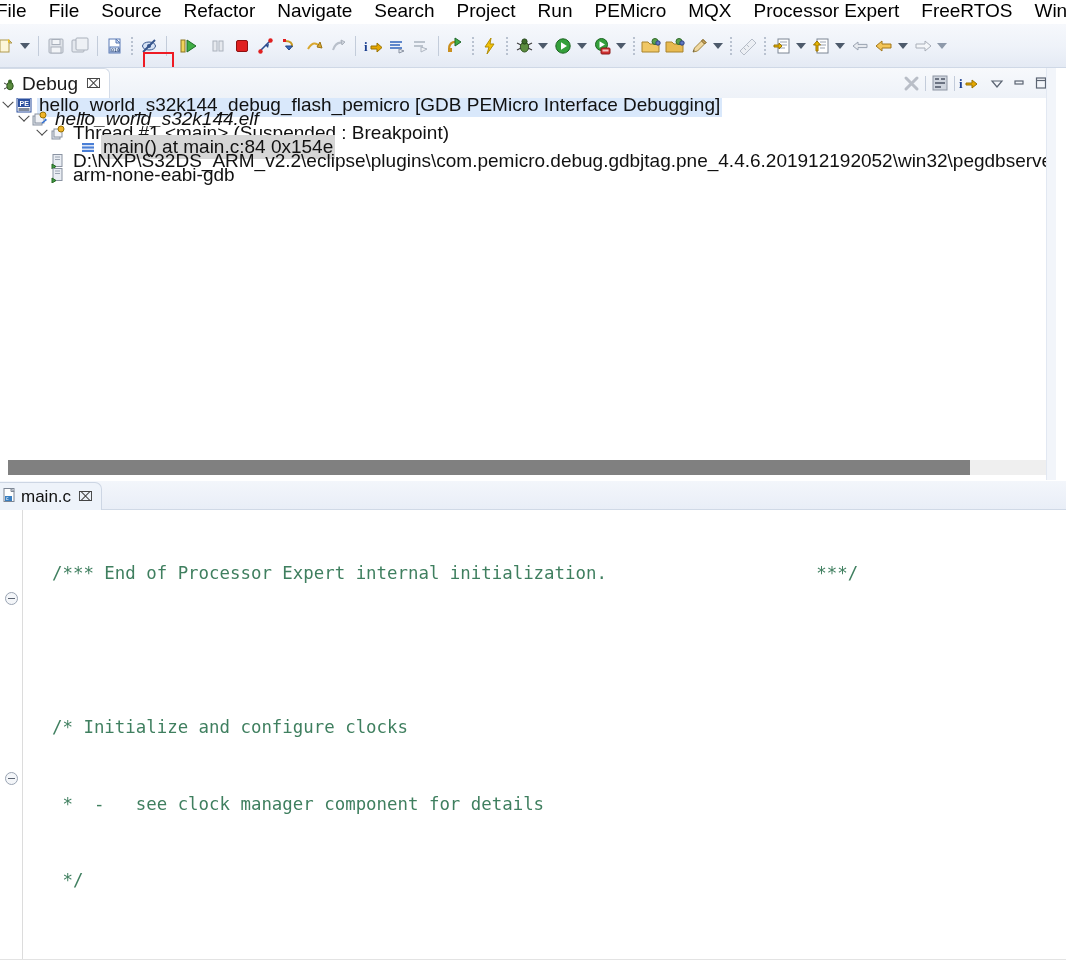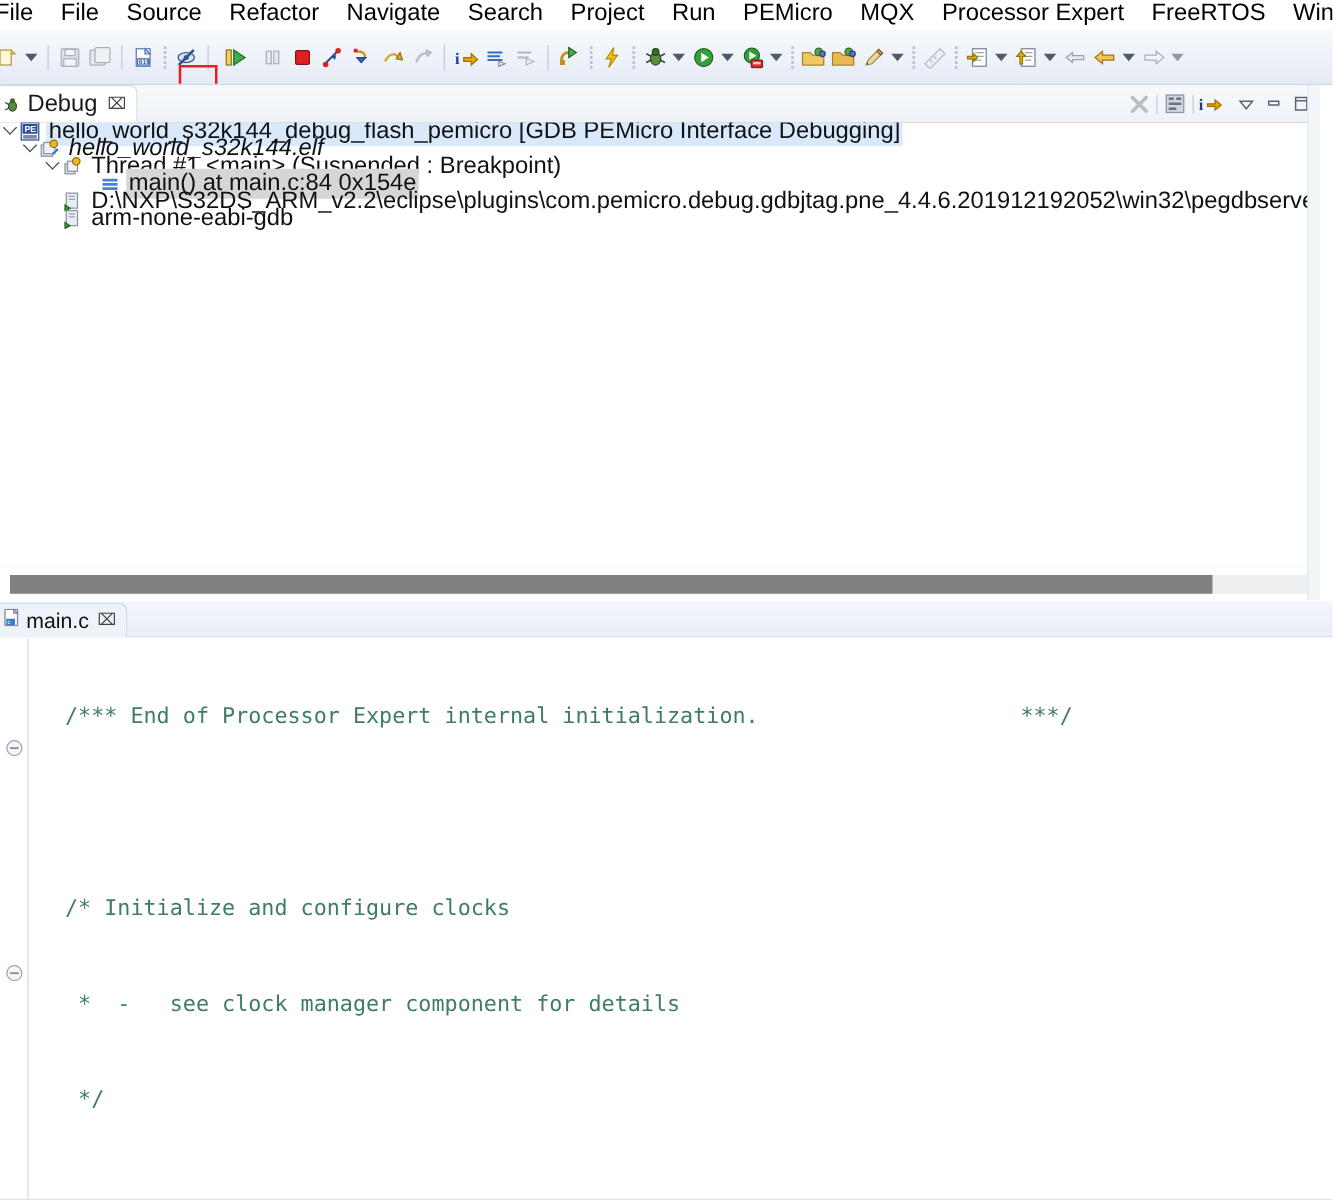--- a/index.html
+++ b/index.html
@@ -69,21 +69,21 @@
     position: absolute;
     border: 2px solid #ee1b24;
     left: 143px; top: 28px; width: 31px; height: 36px;
     pointer-events: none;
     z-index: 20;
   }
 
   
   #debugview {
     position: absolute; left: 0; top: 68px; width: 1056px; height: 412px;
-    background: #a16207;
+    background: #3b82f6;
   }
   #debug-tabrow {
     position: absolute; left: 0; top: 0; width: 1056px; height: 30px;
     background: linear-gradient(to bottom,#f7f9fc 0%, #eef2f8 100%);
   }
   #debug-tab {
     position: absolute; left: -6px; top: 0px; height: 30px;
     padding: 0 8px 0 8px;
     background: #ffffff;
     border: 1px solid #d4dce8; border-bottom: none;

